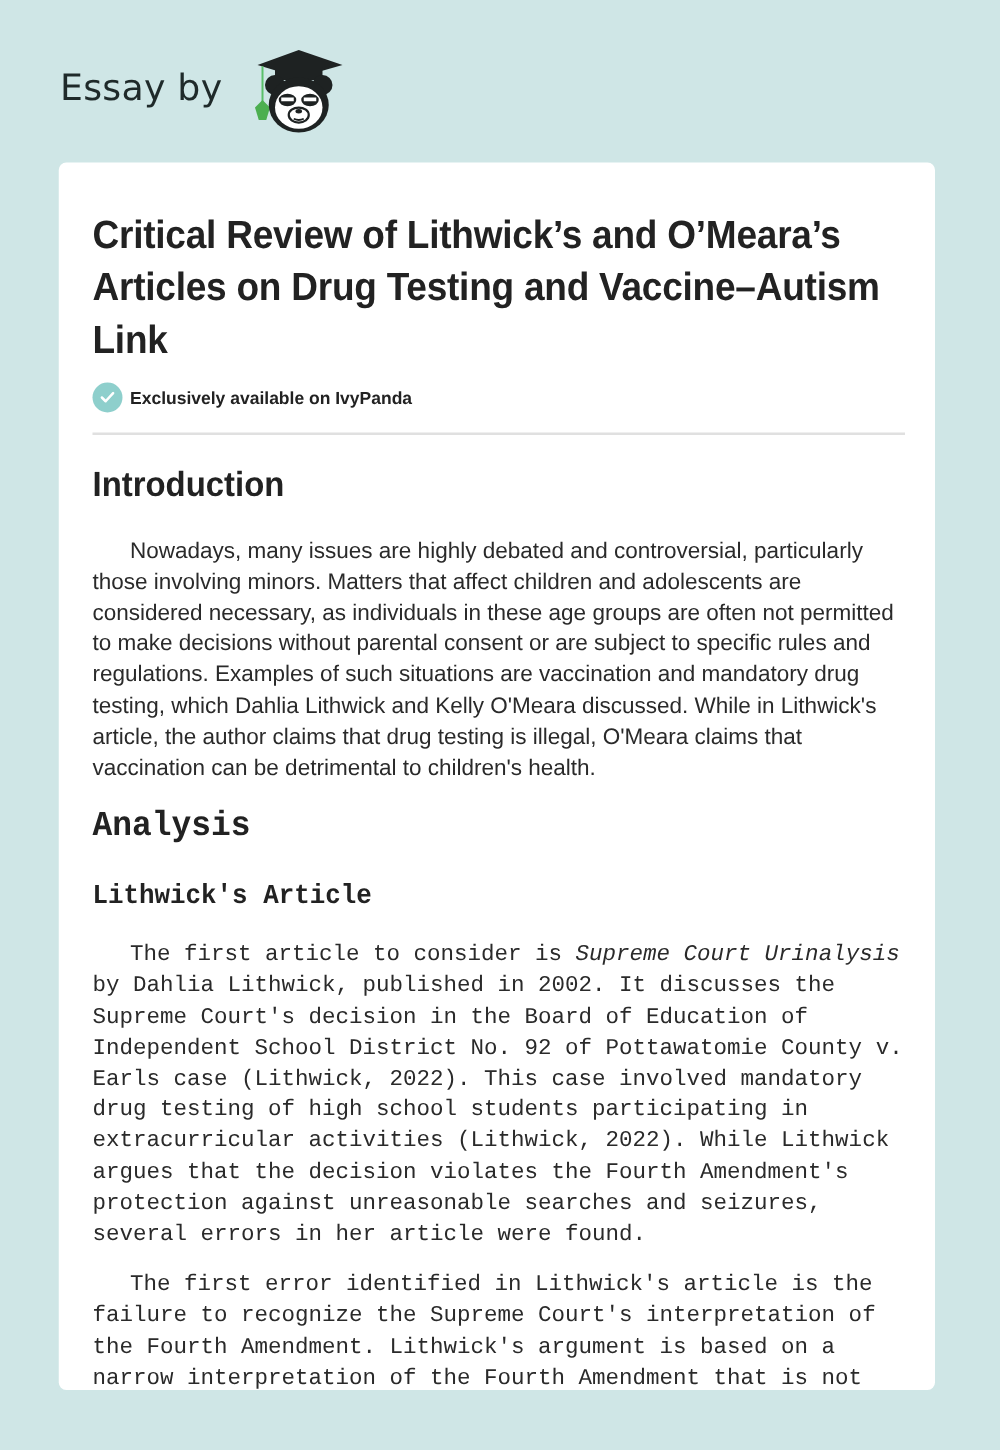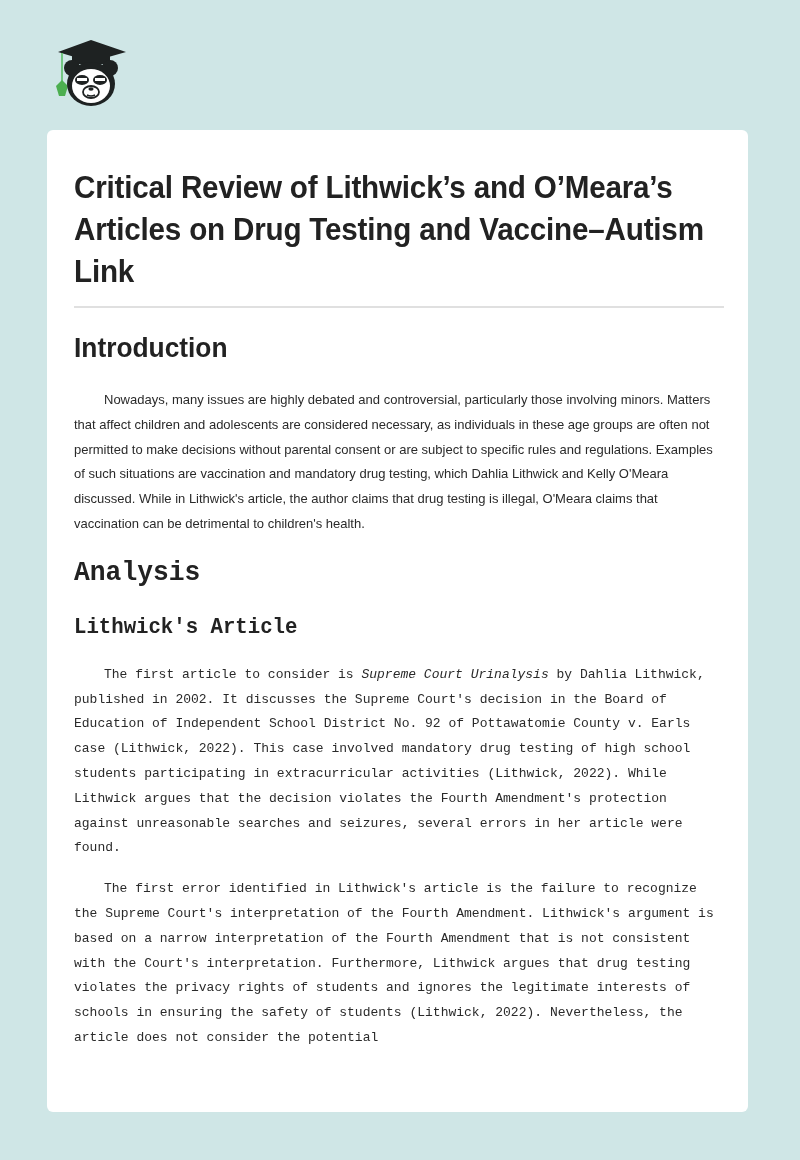--- a/index.html
+++ b/index.html
@@ -53,30 +53,31 @@
       font-weight: bold; font-size: 28px; line-height: 40px; color: #222;
       transform: scaleX(0.94); transform-origin: left top;
       margin-bottom: 20px;
     }
     h3.subsection {
       font-weight: bold; font-size: 22px; line-height: 30px; color: #222;
       transform: scaleX(0.94); transform-origin: left top;
       margin-bottom: 20px;
     }
     p.para {
-      font-size: 13px; line-height: 24.8px; color: #2a2a2a;
+      font-size: 18px; line-height: 24.8px; color: #2a2a2a;
       text-indent: 30px; margin-bottom: 16px;
       width: 650px;
     }
     p.para em { font-style: italic; }
   </style>
 </head>
 <body>
 
 <div class="brand">
+  <span class="brand-essay">Essay by</span>
   <svg class="brand-logo" viewBox="0 0 86 76">
 
     <polygon points="10,18 43,6 78,18 43,28" fill="#1e2222"></polygon>
     <rect x="24" y="20" width="38" height="10" fill="#1e2222"></rect>
 
     <line x1="14" y1="19" x2="14" y2="50" stroke="#5bbf6a" stroke-width="1.6"></line>
     <path d="M8,52 L14,46 L20,52 L17,62 L11,62 Z" fill="#4caf50"></path>
 
     <circle cx="24" cy="34" r="8" fill="#1e2222"></circle>
     <circle cx="62" cy="34" r="8" fill="#1e2222"></circle>
@@ -91,20 +92,28 @@
 
     <ellipse cx="43" cy="58" rx="8" ry="6" fill="none" stroke="#1e2222" stroke-width="1.8"></ellipse>
     <ellipse cx="43" cy="55" rx="2.6" ry="1.8" fill="#1e2222"></ellipse>
     <path d="M39,61 Q43,63 47,61" fill="none" stroke="#1e2222" stroke-width="1.4"></path>
   </svg>
 </div>
 
 <main class="card">
   <h1 class="title">Critical Review of Lithwick’s and O’Meara’s Articles on Drug Testing and Vaccine–Autism Link</h1>
 
+  <div class="badge">
+    <span class="badge-icon">
+      <svg width="12" height="10" viewBox="0 0 12 10">
+          <path d="M1.5,5 L4.5,8 L10.5,1.5" fill="none" stroke="#ffffff" stroke-width="2" stroke-linecap="round" stroke-linejoin="round"></path>
+        </svg>
+    </span>
+    <span class="badge-text">Exclusively available on IvyPanda</span>
+  </div>
 
   <div class="divider"></div>
 
   <section>
     <h2 class="section">Introduction</h2>
     <p class="para">Nowadays, many issues are highly debated and controversial, particularly those involving minors. Matters that affect children and adolescents are considered necessary, as individuals in these age groups are often not permitted to make decisions without parental consent or are subject to specific rules and regulations. Examples of such situations are vaccination and mandatory drug testing, which Dahlia Lithwick and Kelly O'Meara discussed. While in Lithwick's article, the author claims that drug testing is illegal, O'Meara claims that vaccination can be detrimental to children's health.</p>
   </section>
 
   <section style="margin-top:14px;font-family:Liberation Mono, monospace;">
     <h2 class="section">Analysis</h2>

